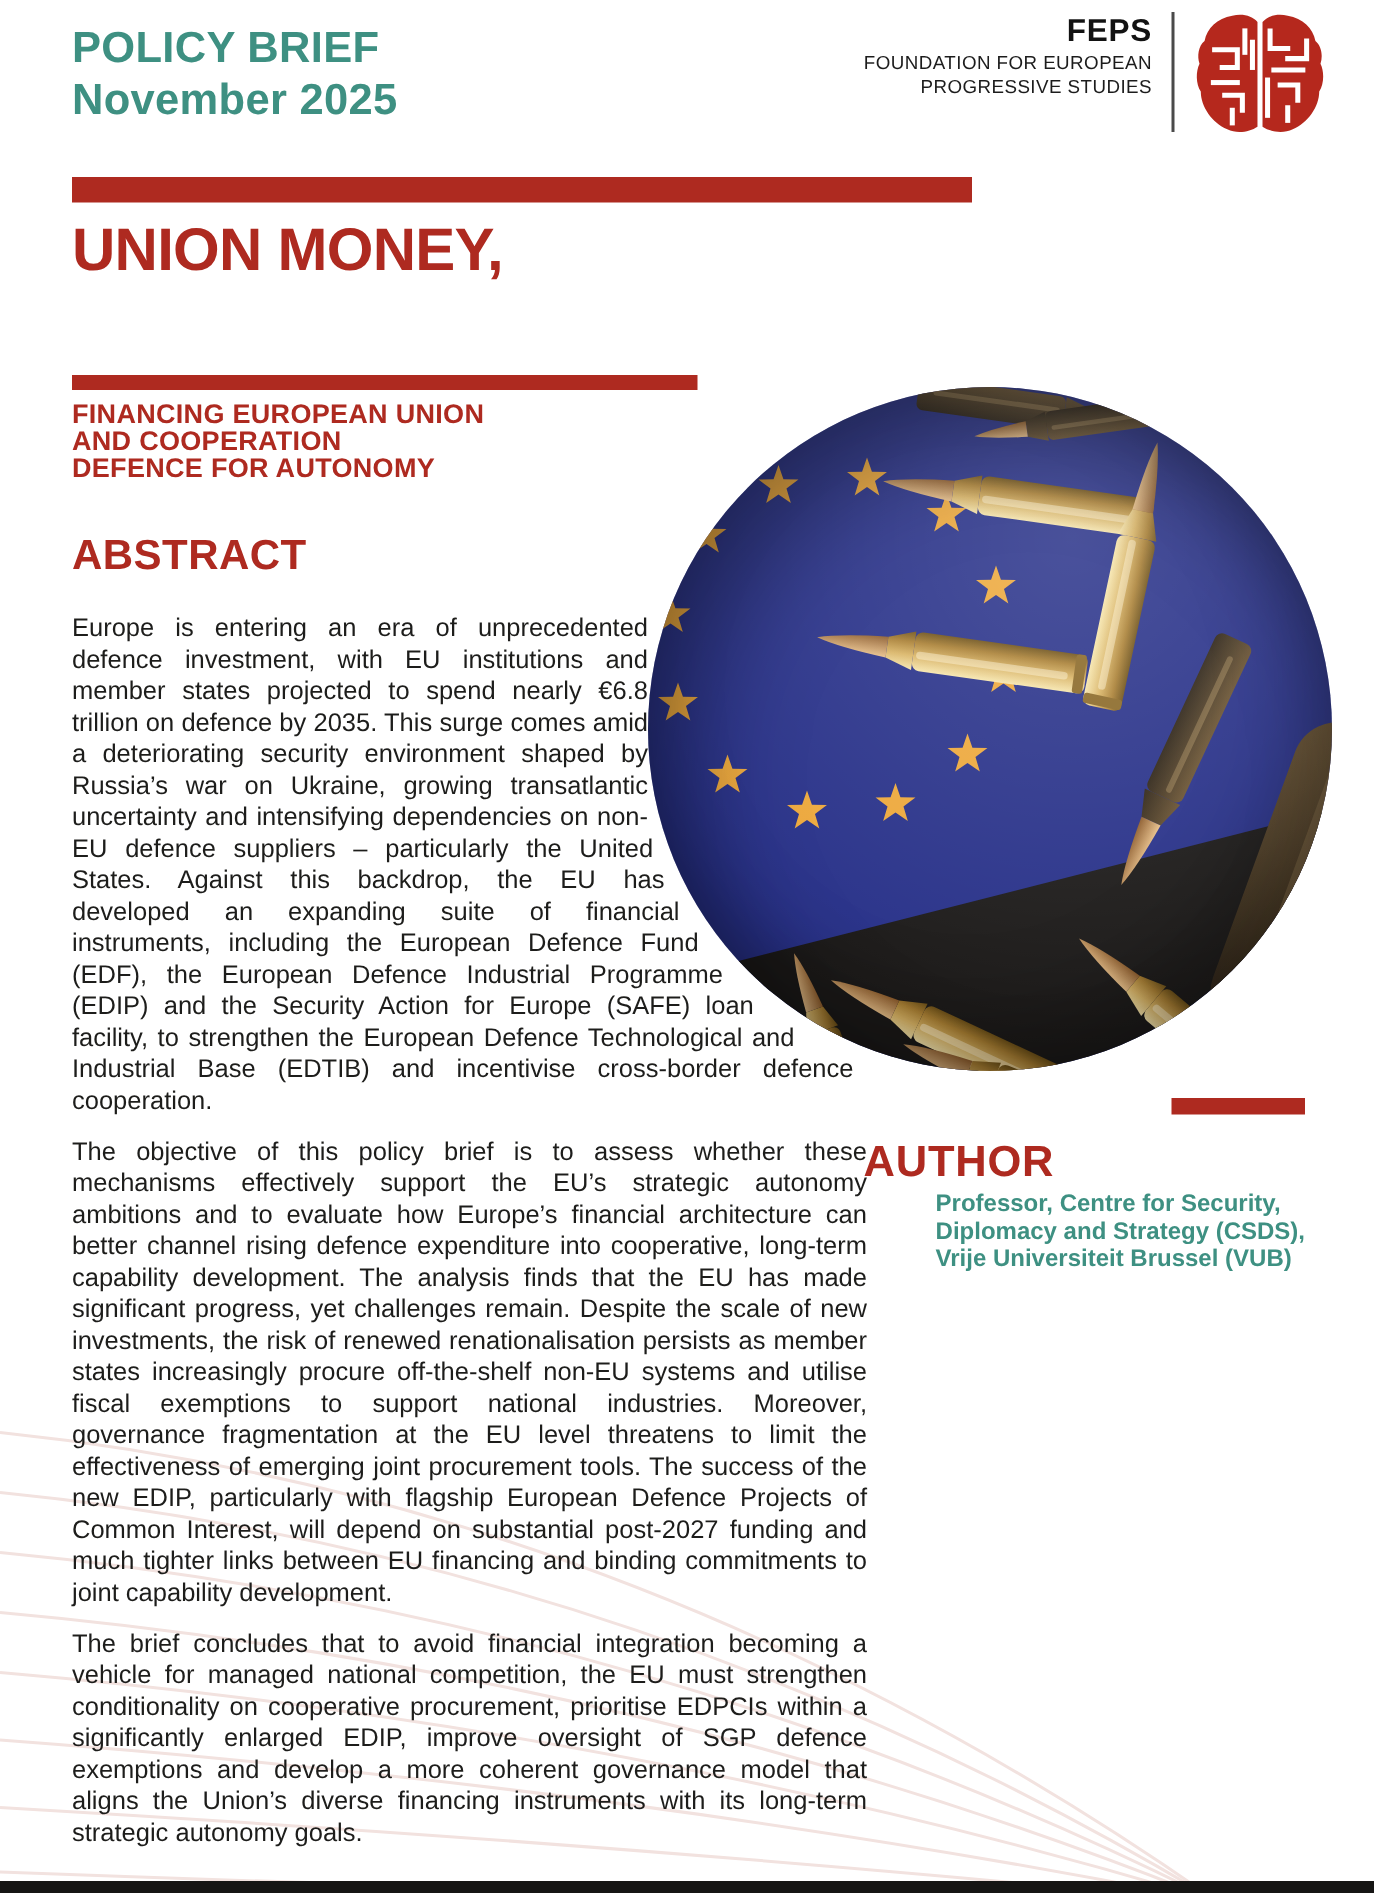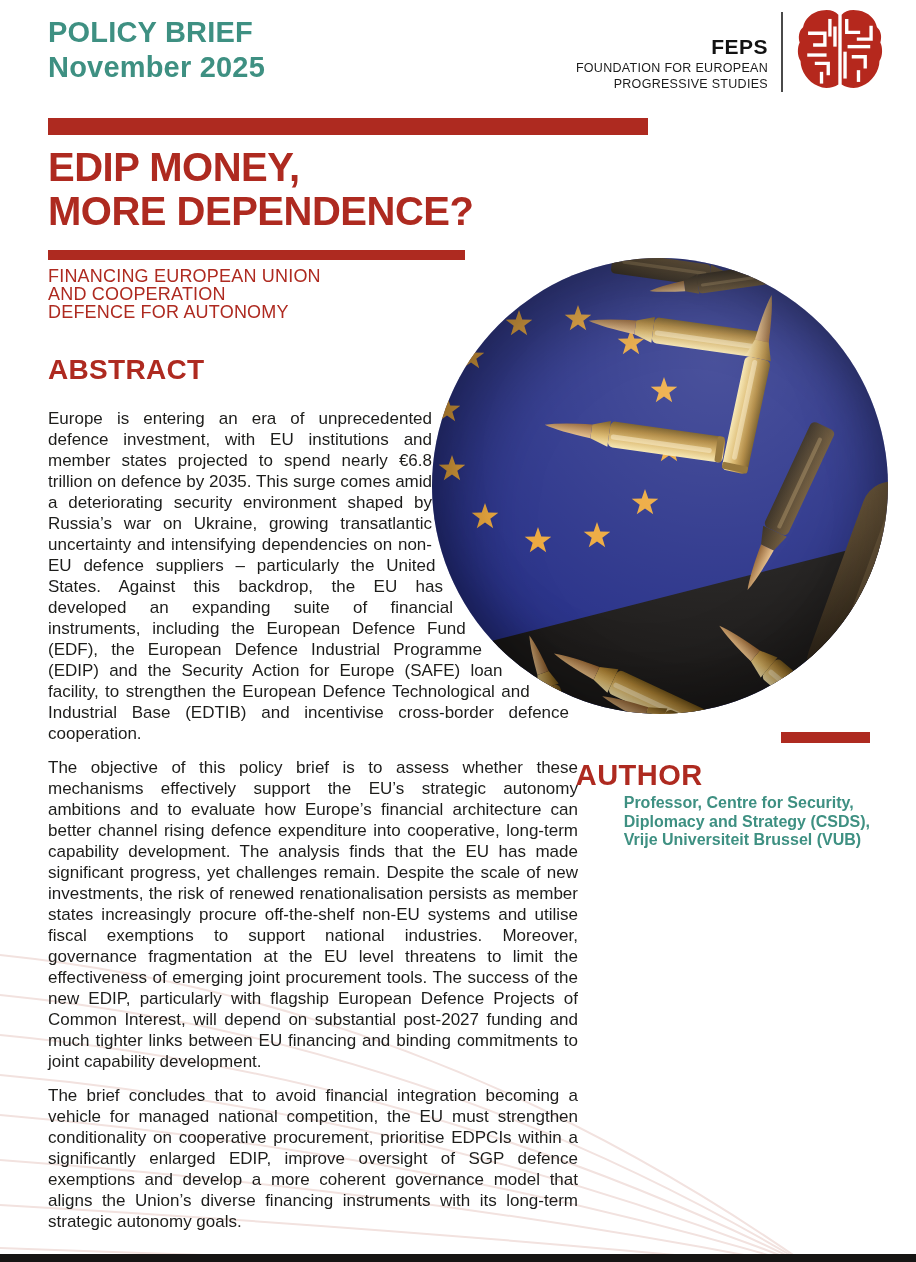--- a/index.html
+++ b/index.html
@@ -14,39 +14,39 @@
   html,body{background:#fff;}
   body{font-family:"Liberation Sans","DejaVu Sans",sans-serif;color:var(--text);}
   .page{position:relative;width:916px;height:1262px;background:#fff;overflow:hidden;margin:0 auto;}
 
   
   .arcs{position:absolute;left:0;top:938px;width:916px;height:324px;z-index:0;pointer-events:none;}
 
   
   .kicker-block{position:absolute;left:48px;top:15px;z-index:2;}
   .kicker,.issue-date{font-size:29px;line-height:35px;font-weight:bold;color:var(--teal);letter-spacing:0.2px;}
-  .logo-block{position:absolute;right:32px;top:8px;display:flex;align-items:flex-end;gap:13px;z-index:2;}
+  .logo-block{position:absolute;right:32px;top:8px;display:flex;align-items:flex-start;gap:13px;z-index:2;}
   .logo-text{text-align:right;}
   .logo-acronym{font-size:21px;line-height:26px;font-weight:bold;color:#121212;letter-spacing:0.5px;}
   .logo-sub{font-size:12.5px;line-height:16px;color:#1c1c1c;letter-spacing:0.3px;}
   .logo-divider{width:2px;height:80px;background:#4a4a4a;}
   .logo-mark{width:88px;height:84px;display:block;}
 
   
   .bar{background:var(--red);position:absolute;z-index:1;}
   .bar-top{left:48px;top:118px;width:600px;height:17px;}
   .bar-mid{left:48px;top:250px;width:417px;height:10px;}
 
   
   .main-title{position:absolute;left:48px;top:145px;z-index:2;font-size:40px;line-height:44px;font-weight:bold;color:var(--red);letter-spacing:-0.5px;}
 
   
   .content{position:absolute;left:48px;top:267px;width:530px;z-index:2;}
   .circle-spacer{float:right;width:146px;height:447px;shape-outside:circle(228px at 227px 219px);shape-margin:6px;}
-  .subtitle{font-size:18px;line-height:18px;font-weight:normal;color:var(--red);letter-spacing:0.2px;}
+  .subtitle{font-size:18px;line-height:18px;font-weight:bold;color:var(--red);letter-spacing:0.2px;}
   .abstract-heading{margin-top:35px;font-size:28px;line-height:28px;font-weight:bold;color:var(--red);letter-spacing:0.3px;}
   .content p{margin:0 0 13px;font-size:17px;line-height:21px;text-align:justify;color:var(--text);}
   .content p:first-of-type{margin-top:24px;}
 
   
   .cover-circle{position:absolute;left:432px;top:258px;width:456px;height:456px;border-radius:50%;overflow:hidden;z-index:1;}
   .cover-circle svg{display:block;width:100%;height:100%;}
   .cover-shade{position:absolute;left:432px;top:258px;width:456px;height:456px;border-radius:50%;z-index:1;pointer-events:none;
     box-shadow:inset 26px 30px 70px rgba(0,0,0,.35), inset -14px -26px 60px rgba(0,0,0,.28);}
 
@@ -104,22 +104,21 @@
         <path d="M66 58 H82 V72"></path>
         <path d="M74 88 V74"></path>
         <path d="M58 52 V84"></path>
       </g>
     </svg>
   </div>
 
   <div class="bar bar-top"></div>
 
   <h1 class="main-title">
-    <div>EDIP MONEY,</div>
-    <div>MORE DEPENDENCE?</div>
+    <div>UNION MONEY,</div>
   </h1>
 
   <div class="bar bar-mid"></div>
 
   <div class="content">
     <div class="circle-spacer"></div>
     <div class="subtitle">
       <div>FINANCING EUROPEAN UNION</div>
       <div>AND COOPERATION</div>
       <div>DEFENCE FOR AUTONOMY</div>

